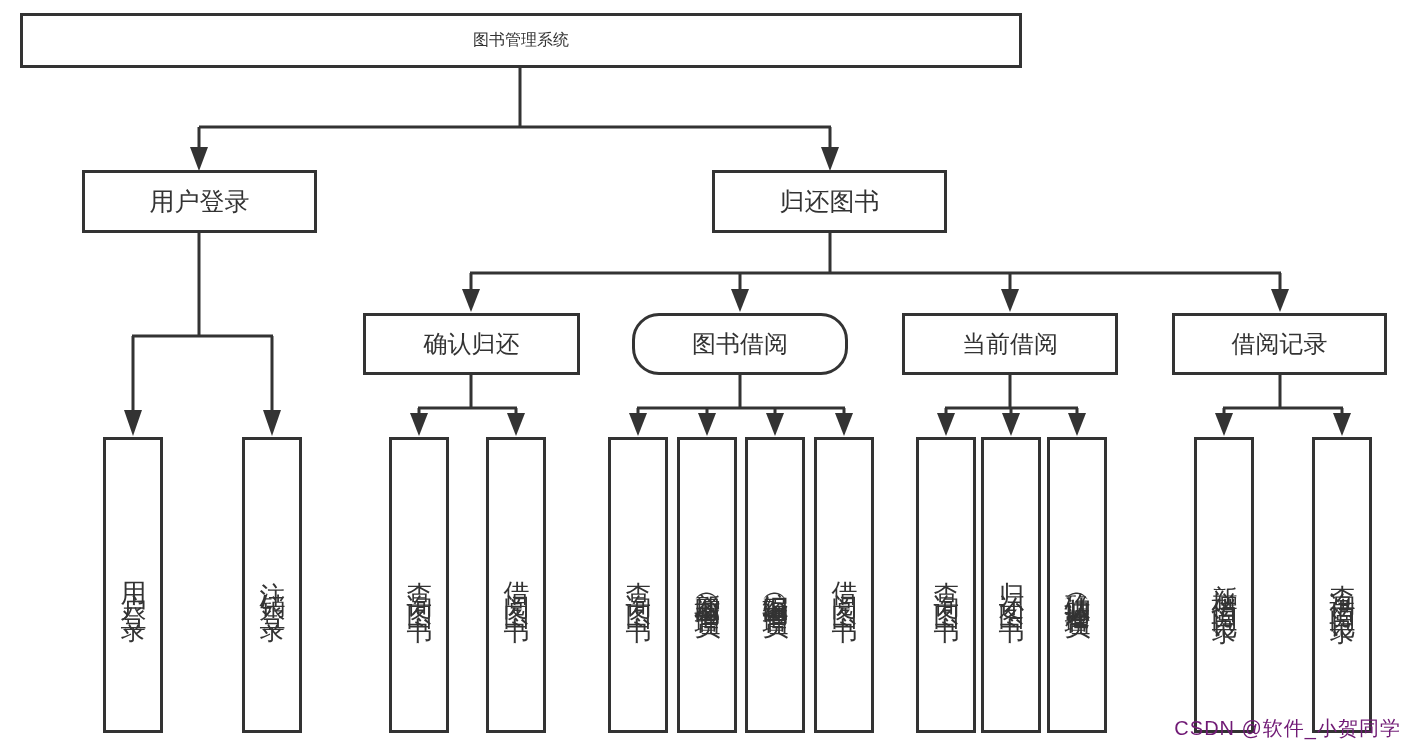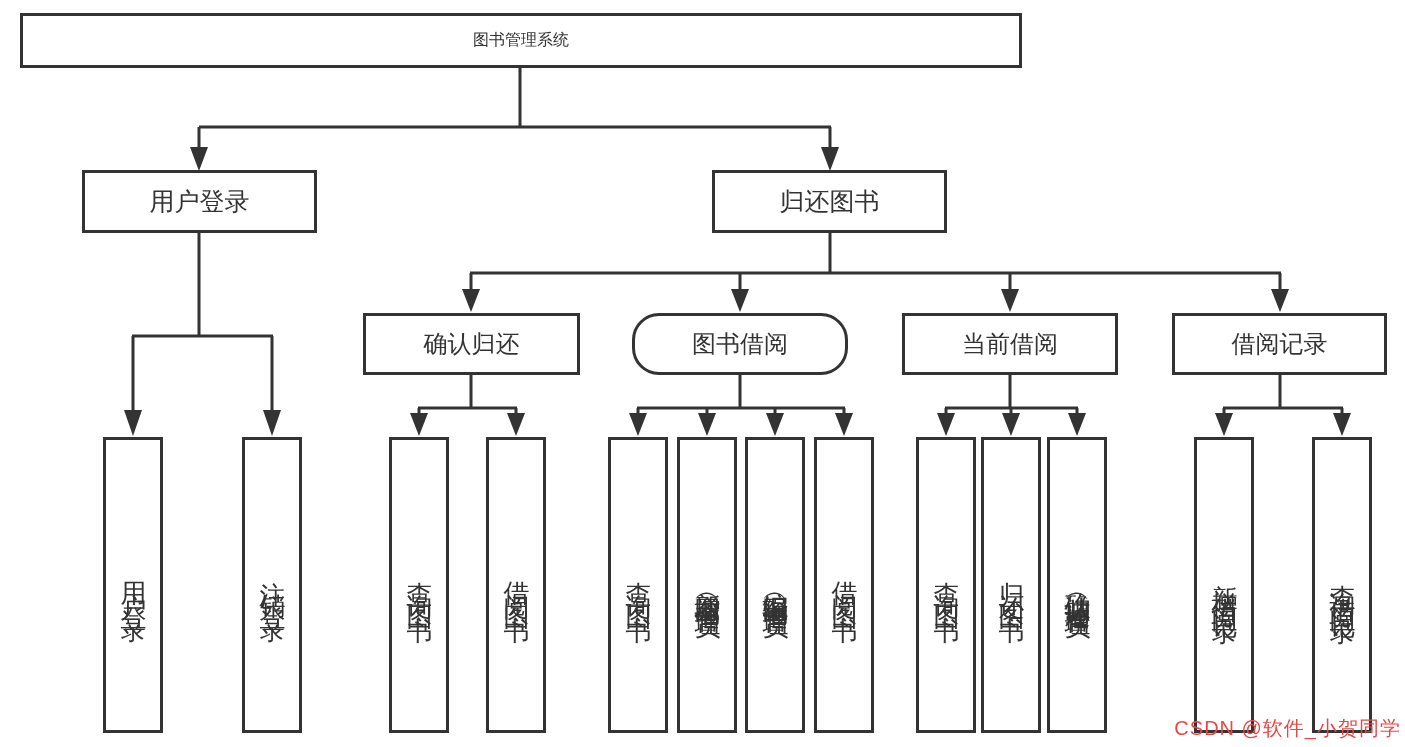--- a/index.html
+++ b/index.html
@@ -19,21 +19,21 @@
   .node.lvl2{top:313px;width:216px;height:62px;font-size:24px;}
   .node.leaf{
     top:437px;width:60px;height:296px;font-size:26px;
     writing-mode:vertical-rl;text-orientation:mixed;
     letter-spacing:3px;
   }
   .node.leaf.short{letter-spacing:12px;}
   .node.leaf.mid{letter-spacing:7px;}
   .watermark{
     position:absolute;right:4px;bottom:5px;z-index:3;
-    color:#ef4444;font-size:20px;letter-spacing:1px;white-space:nowrap;
+    color:#701a75;font-size:20px;letter-spacing:1px;white-space:nowrap;
   }
 </style>
 </head>
 <body>
 
 <div class="canvas">
 
   <svg class="wires" width="1405" height="747" viewBox="0 0 1405 747">
     <g stroke="#333333" stroke-width="3" fill="none">
 

